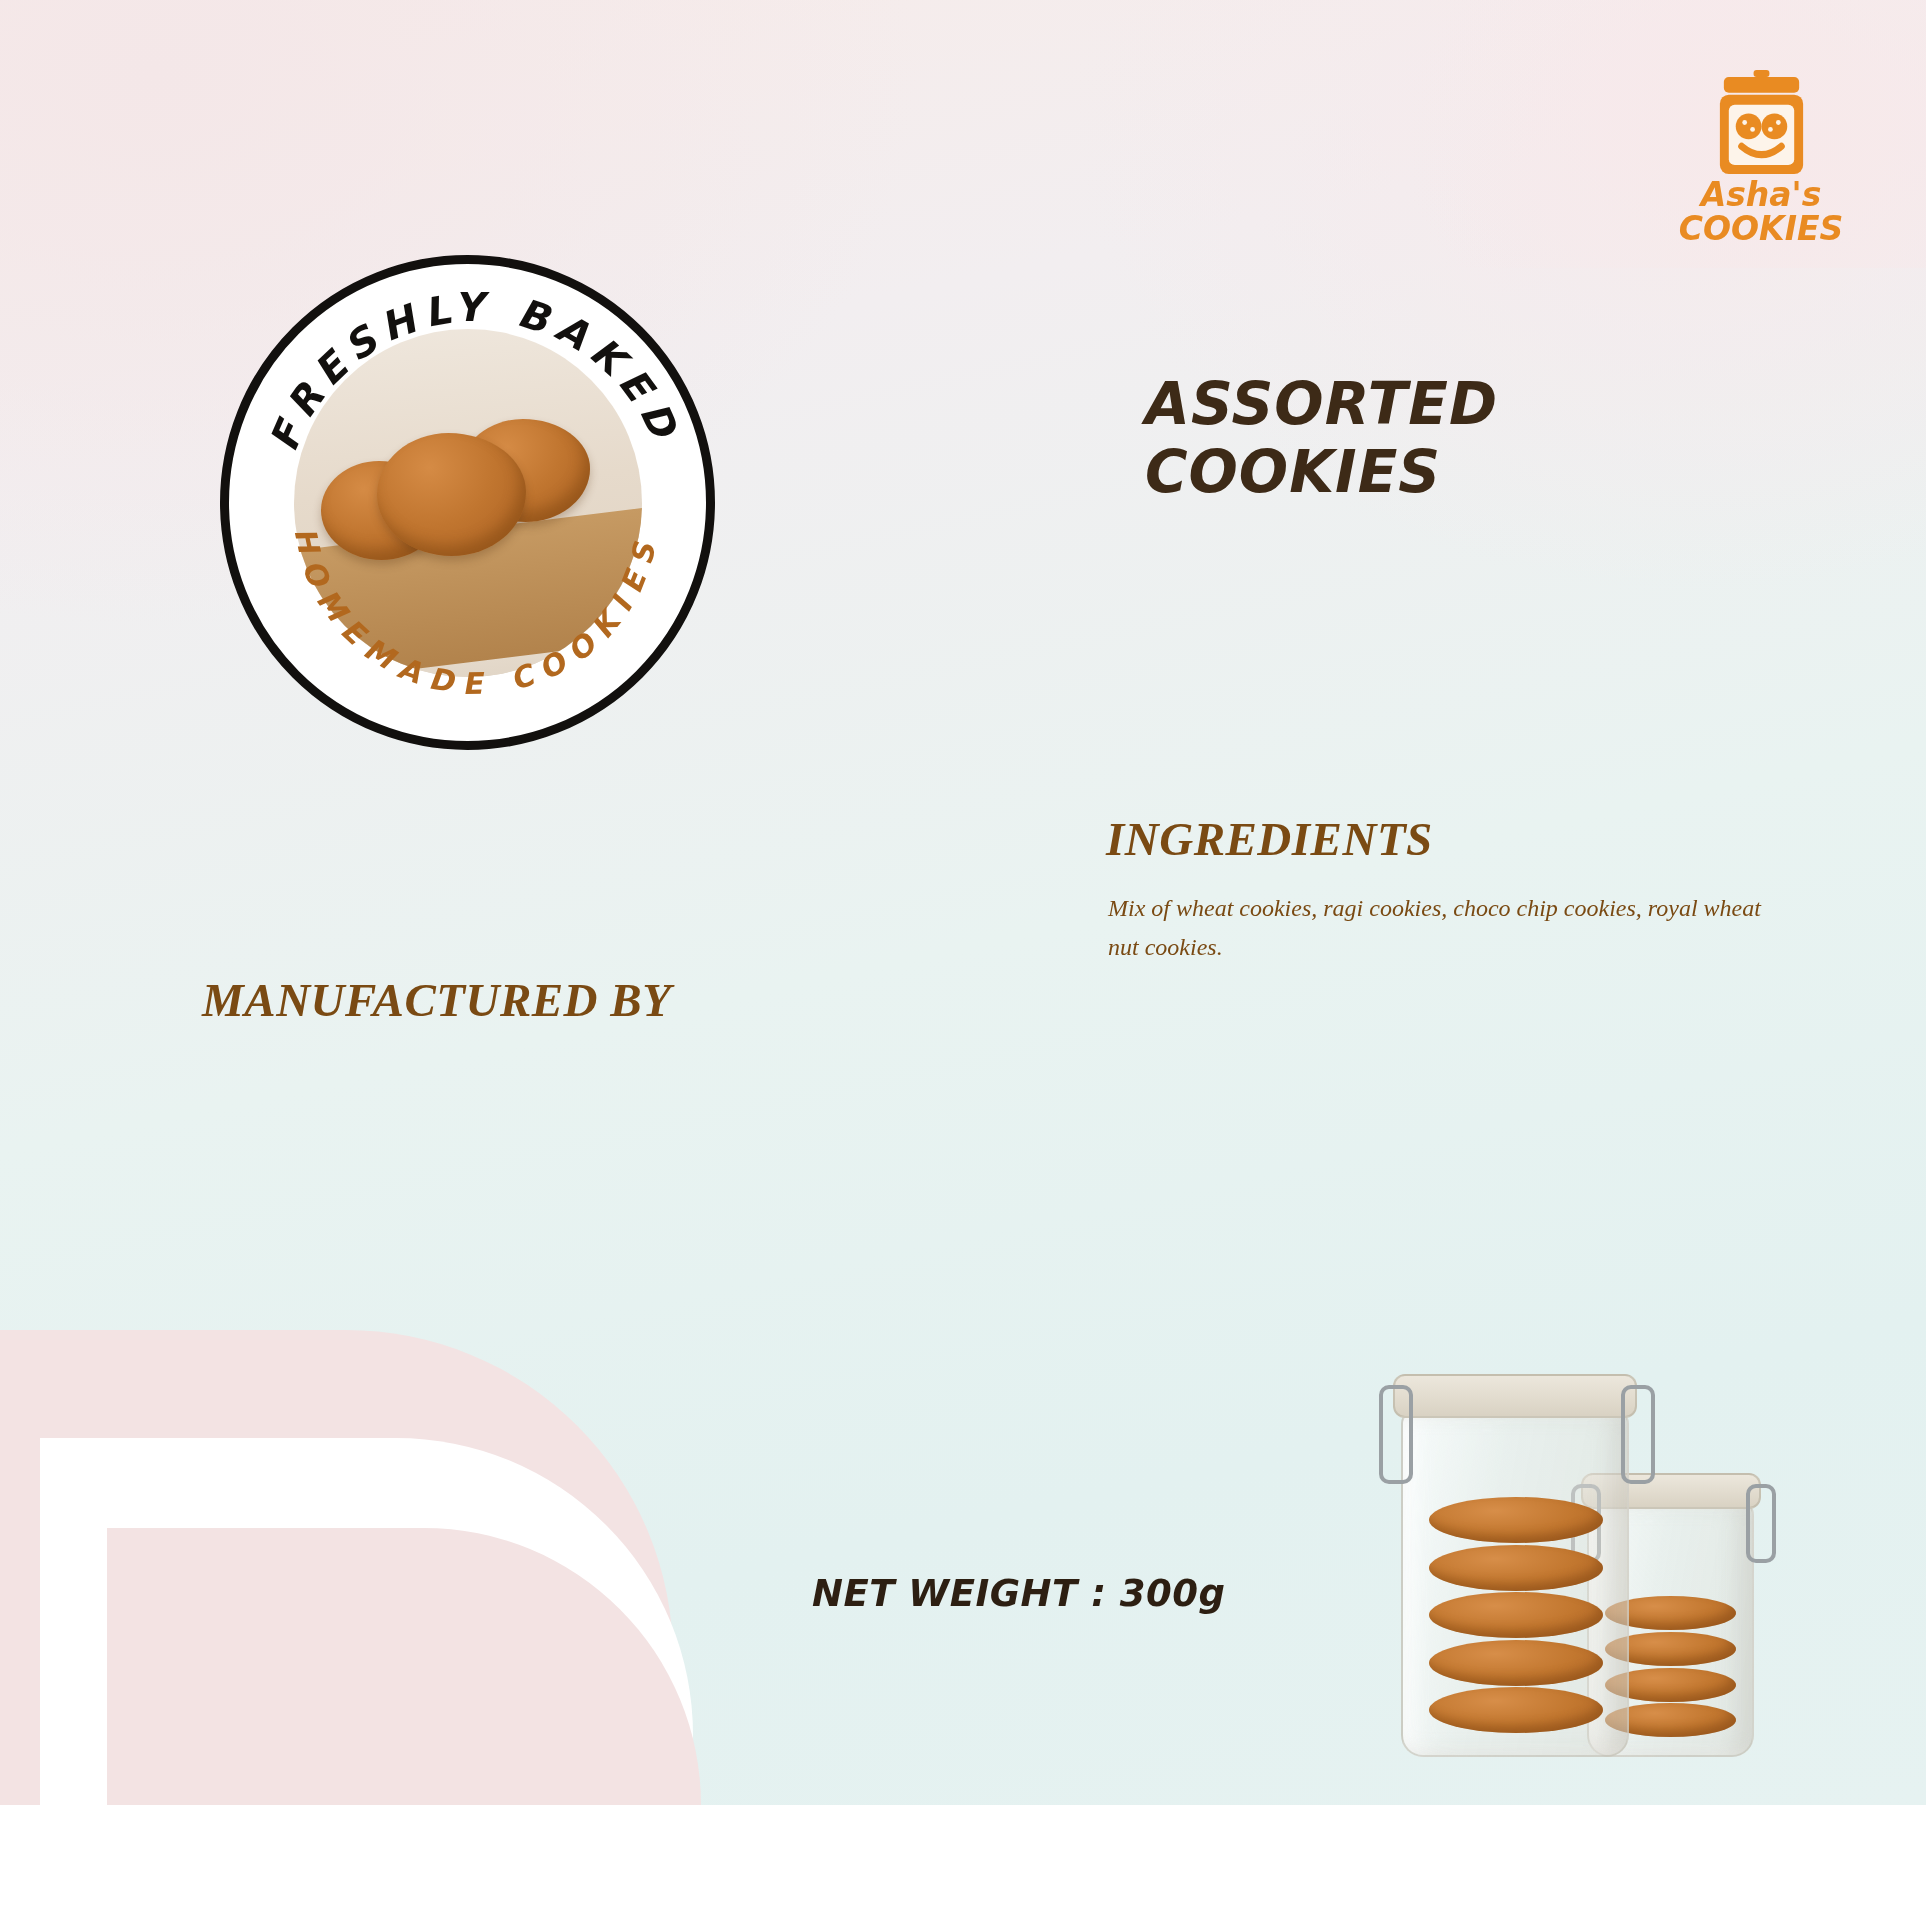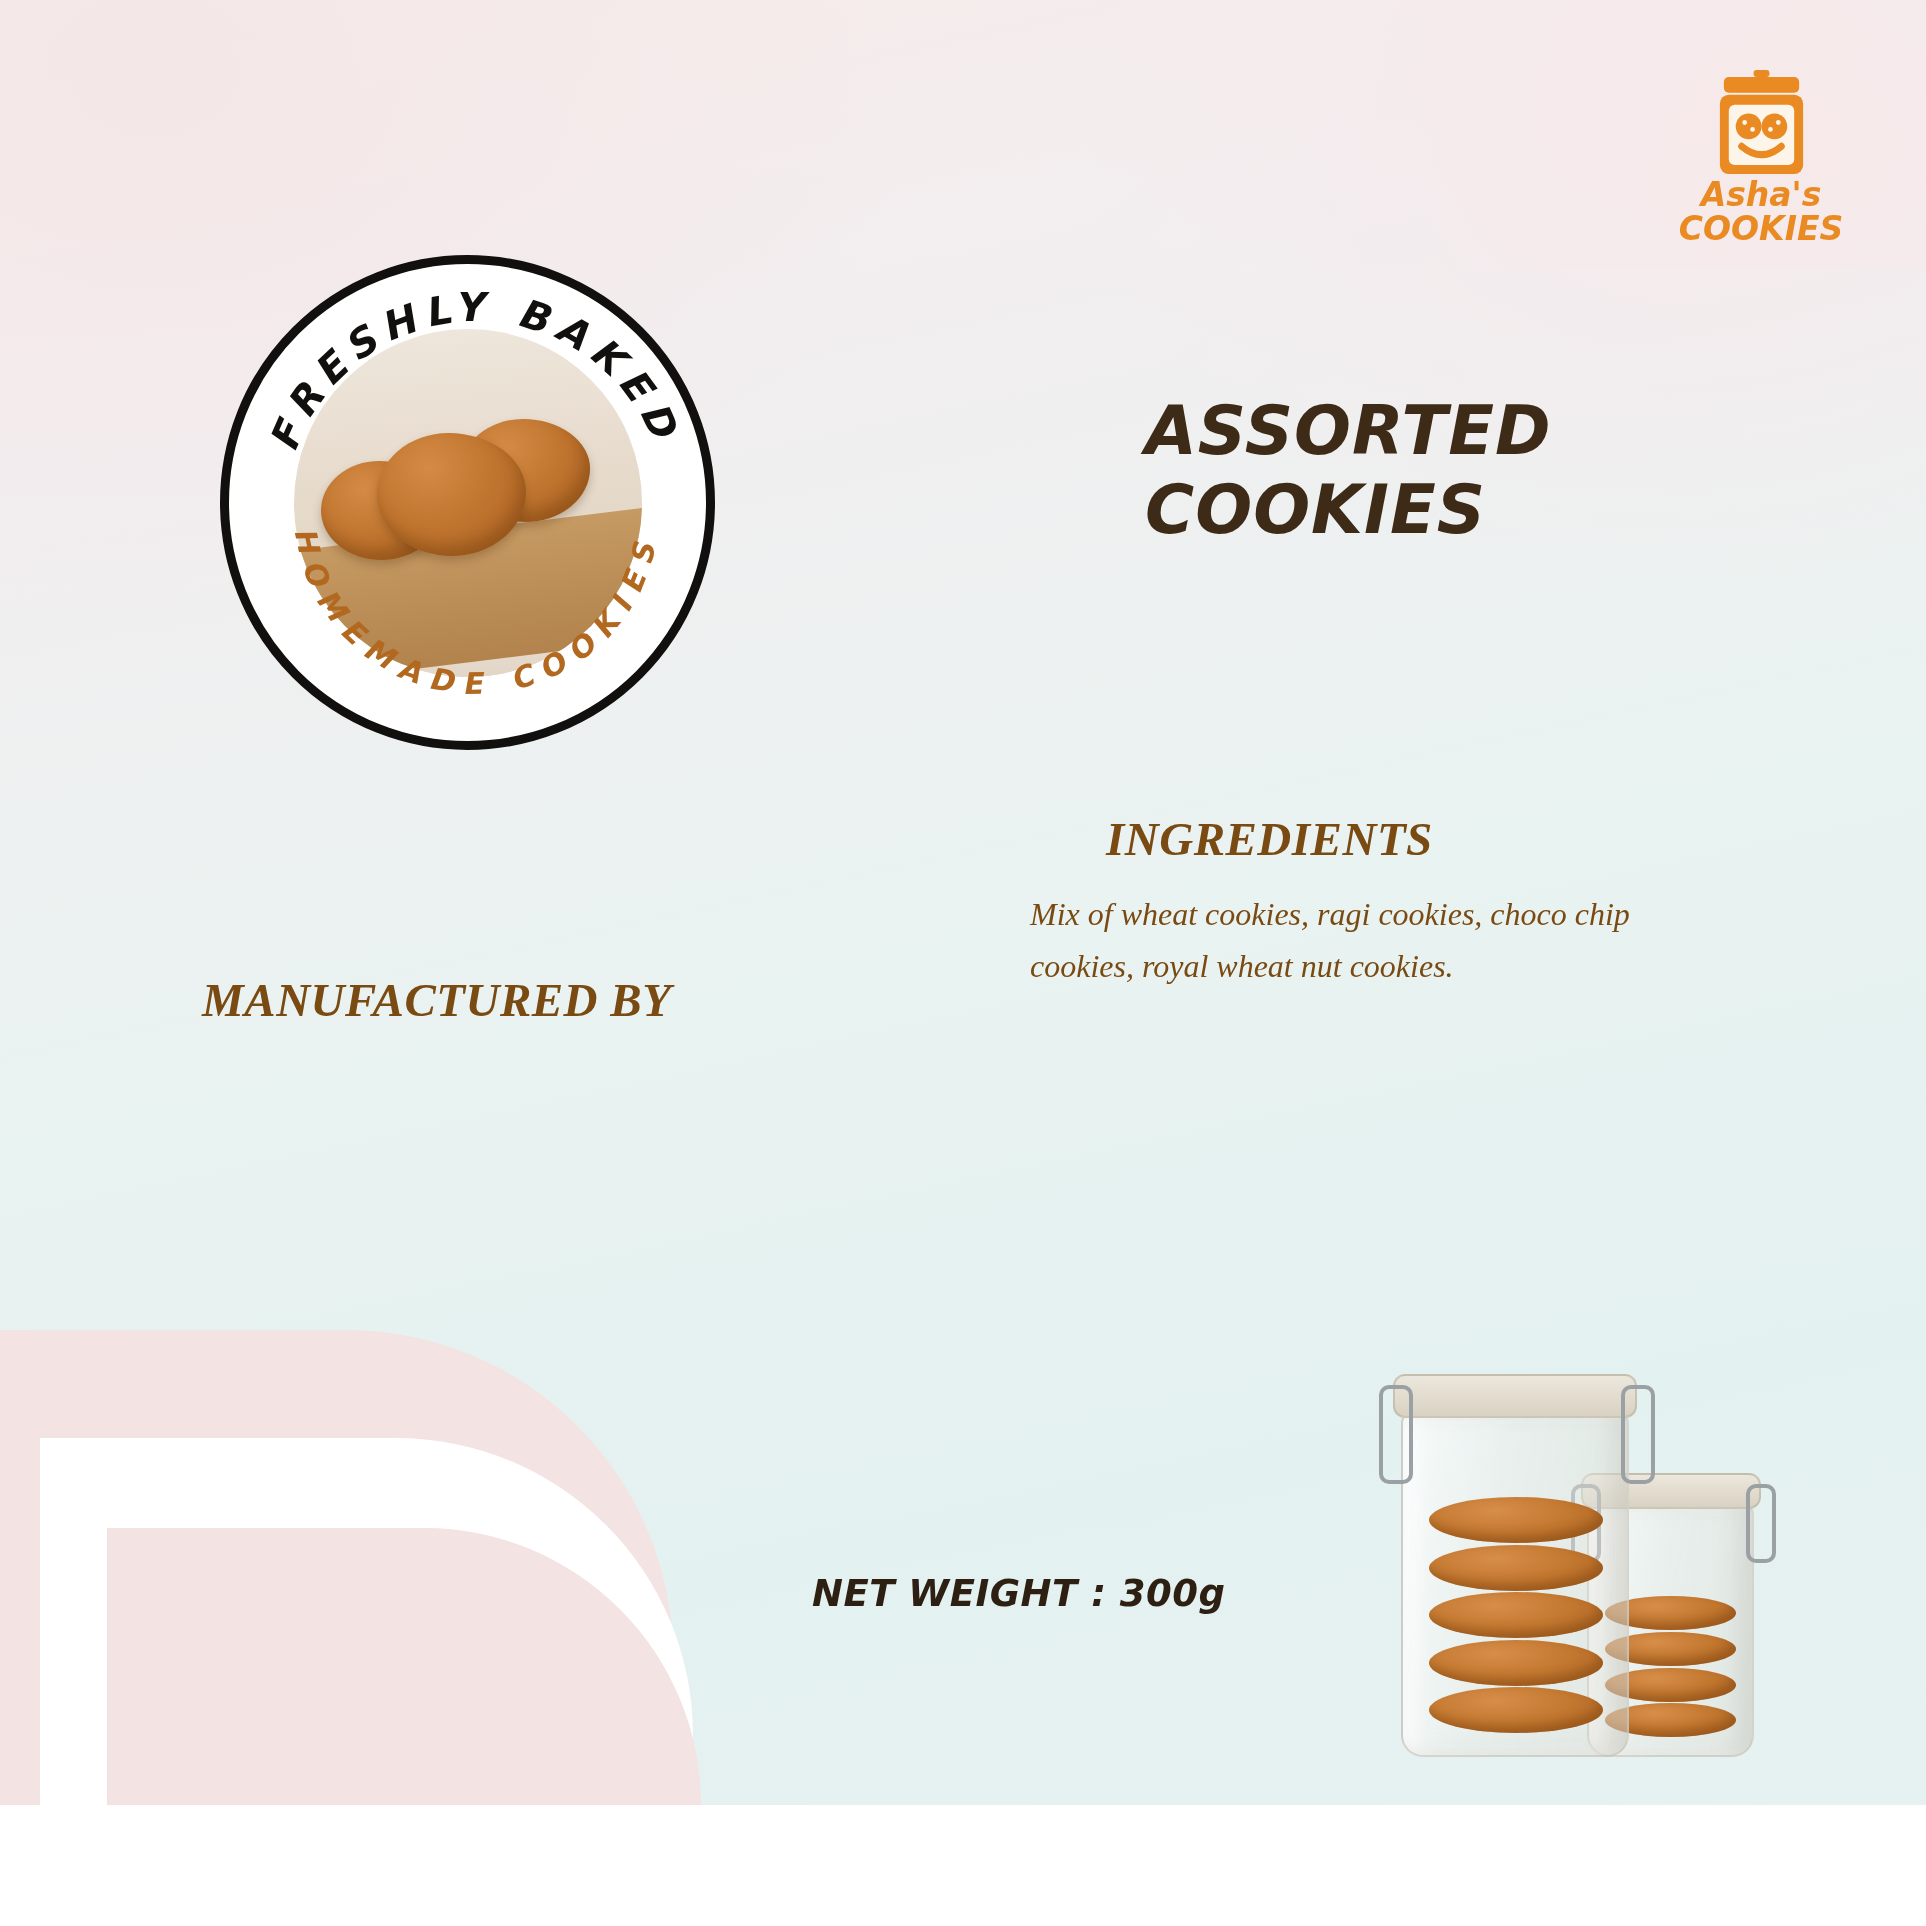--- a/index.html
+++ b/index.html
@@ -169,49 +169,49 @@
     font-weight: bold;
     font-size: 30px;
     letter-spacing: 11px;
     fill: #b2681e;
   }
 
   
   .product-title {
     position: absolute;
     left: 1145px;
-    top: 392px;
+    top: 370px;
     width: 693px;
     font-family: "DejaVu Sans", sans-serif;
     font-weight: bold;
-    font-size: 67px;
+    font-size: 58px;
     line-height: 1.18;
     color: #3d2a17;
     letter-spacing: 1px;
     z-index: 5;
   }
 
   .ingredients-heading {
     position: absolute;
     left: 1106px;
     top: 812px;
     font-family: "Liberation Serif", serif;
     font-weight: bold;
     font-size: 47px;
     color: #7a4a13;
     letter-spacing: 0.5px;
     z-index: 5;
   }
   .ingredients-body {
     position: absolute;
-    left: 1030px;
+    left: 1108px;
     top: 889px;
     width: 683px;
     font-family: "Liberation Serif", serif;
-    font-size: 32px;
+    font-size: 24px;
     line-height: 1.62;
     color: #7a4a13;
     z-index: 5;
   }
 
   
   .manufactured-heading {
     position: absolute;
     left: 202px;
     top: 965px;

